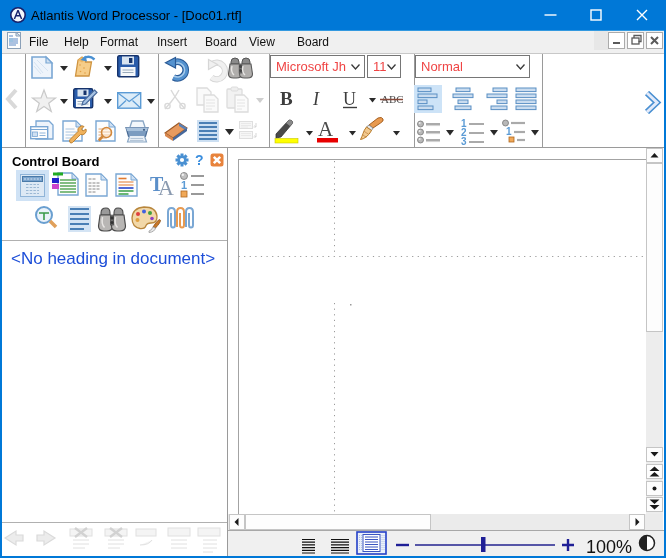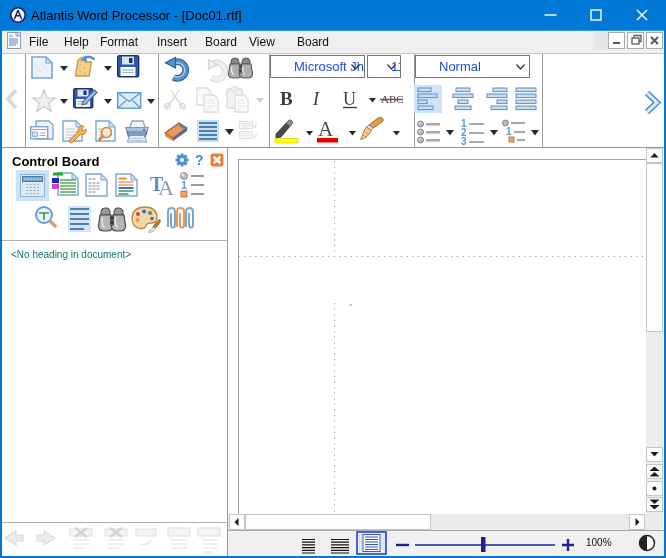--- a/index.html
+++ b/index.html
@@ -1,20 +1,20 @@
 <!DOCTYPE html>
 <html><head>
 <meta charset="utf-8">
 <style>
 *{margin:0;padding:0;box-sizing:border-box}
 html,body{width:666px;height:558px;overflow:hidden}
 body{position:relative;font-family:"Liberation Sans",sans-serif;background:#fff}
 .abs{position:absolute}
 .tbsep{position:absolute;top:54px;height:93px;width:1px;background:#9a9a9a}
-.combo{position:absolute;height:23px;border:1px solid #767676;background:#fff;font-size:13px;color:#1d4ed8;line-height:21px;padding-left:23px;white-space:nowrap;overflow:hidden}
+.combo{position:absolute;height:23px;border:1px solid #767676;background:#fff;font-size:13px;color:#ef4444;line-height:21px;padding-left:5px;white-space:nowrap;overflow:hidden}
 .combo .chev{position:absolute;right:4px;top:8px;width:9px;height:6px}.combo .chev svg{display:block}
 </style>
 </head>
 <body>
 
 <div class="abs" style="left:0;top:0;width:666px;height:30px;background:#0078d7"></div>
 <svg class="abs" style="left:10px;top:7px" width="16" height="16" viewBox="0 0 20 20">
   <circle cx="10" cy="10" r="9" fill="#f2f6fb" stroke="#17216b" stroke-width="2"></circle>
   <path d="M10 4 L14.5 15 M10 4 L5.5 15 M7 11 L13 11" stroke="#17216b" stroke-width="1.8" fill="none"></path>
 </svg>
@@ -421,21 +421,21 @@
   <path d="M18 25 q2.5 -0.5 4 -4 l2.5 1 q-1 4 -6.5 4.5 Z" fill="#e8e8e8" stroke="#999" stroke-width="0.8"></path>
 </g>
 
 <g transform="translate(164,58)" fill="none" stroke-width="2">
   <path d="M4 21 V6 q0 -4 3.5 -4 q3.5 0 3.5 4 v13 q0 2.5 -2 2.5 q-2 0 -2 -2.5 V7" stroke="#7aa7d4"></path>
   <path d="M13 21 V6 q0 -4 3.5 -4 q3.5 0 3.5 4 v13 q0 2.5 -2 2.5 q-2 0 -2 -2.5 V7" stroke="#e89a50"></path>
   <path d="M22 21 V6 q0 -4 3.5 -4 q3.5 0 3.5 4 v13 q0 2.5 -2 2.5 q-2 0 -2 -2.5 V7" stroke="#7aa7d4"></path>
 </g>
 </svg>
 <div class="abs" style="left:0;top:240px;width:227px;height:1px;background:#b0b0b0"></div>
-<div class="abs" style="left:11px;top:249px;font-size:10px;color:#0f766e">&lt;No heading in document&gt;</div>
+<div class="abs" style="left:11px;top:249px;font-size:17px;color:#1d4ed8">&lt;No heading in document&gt;</div>
 
 <div class="abs" style="left:0;top:522px;width:227px;height:1px;background:#b0b0b0"></div>
 <svg class="abs" style="left:0;top:523px" width="228" height="33" viewBox="0 0 228 33">
 <g stroke="#dadada" fill="#ececec" stroke-width="1.2">
   <path d="M20 8 v4 h-7 v6 h7 v4 l11 -7 z" transform="rotate(180 18 15)"></path>
   <path d="M44 8 v4 h-7 v6 h7 v4 l11 -7 z"></path>
 </g>
 <g stroke="#e0e0e0" fill="#f4f4f4" stroke-width="1">
   <rect x="70" y="6" width="22" height="7"></rect>
   <path d="M73 17 h16 M73 21 h16 M73 25 h12" stroke-width="1"></path>
@@ -510,21 +510,21 @@
 <path d="M137 9 h13 M137 11.5 h13 M137 14 h13 M137 16.5 h13 M137 19 h13 M137 21.5 h13" stroke="#3a55c0" stroke-width="1"></path>
 <path d="M131.5 7 v16 M133.5 7 v16 M154 7 v16 M156 7 v16" stroke="#aabce0" stroke-width="0.8" stroke-dasharray="1 1"></path>
 </svg>
 
 <svg class="abs" style="left:390px;top:530px" width="240" height="24" viewBox="0 0 240 24">
   <path d="M6 15 h13" stroke="#1f1f96" stroke-width="2.4"></path>
   <path d="M25 15 h140" stroke="#23238f" stroke-width="1.6"></path>
   <rect x="91" y="7" width="4.5" height="15" fill="#1f1f96"></rect>
   <path d="M172 15 h12 M178 9 v12" stroke="#1f1f96" stroke-width="2.4"></path>
 </svg>
-<div class="abs" style="left:586px;top:537px;font-size:10px;color:#111">100%</div>
+<div class="abs" style="left:586px;top:537px;font-size:18px;color:#111">100%</div>
 <svg class="abs" style="left:638px;top:534px" width="18" height="18" viewBox="0 0 18 18">
   <circle cx="9" cy="9" r="7.5" fill="#fff" stroke="#222" stroke-width="1.5"></circle>
   <path d="M9 1.5 A7.5 7.5 0 0 0 9 16.5 Z" fill="#222"></path>
 </svg>
 
 <div class="abs" style="left:0;top:30px;width:2px;height:528px;background:#0078d7"></div>
 <div class="abs" style="left:664px;top:30px;width:2px;height:528px;background:#0078d7"></div>
 <div class="abs" style="left:0;top:556px;width:666px;height:2px;background:#0078d7"></div>
 
 </body></html>

